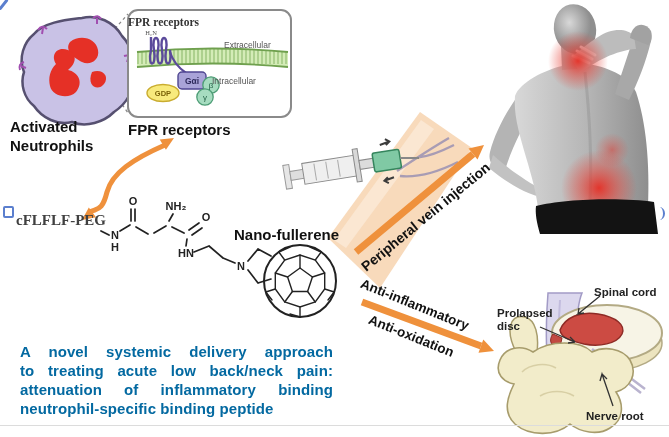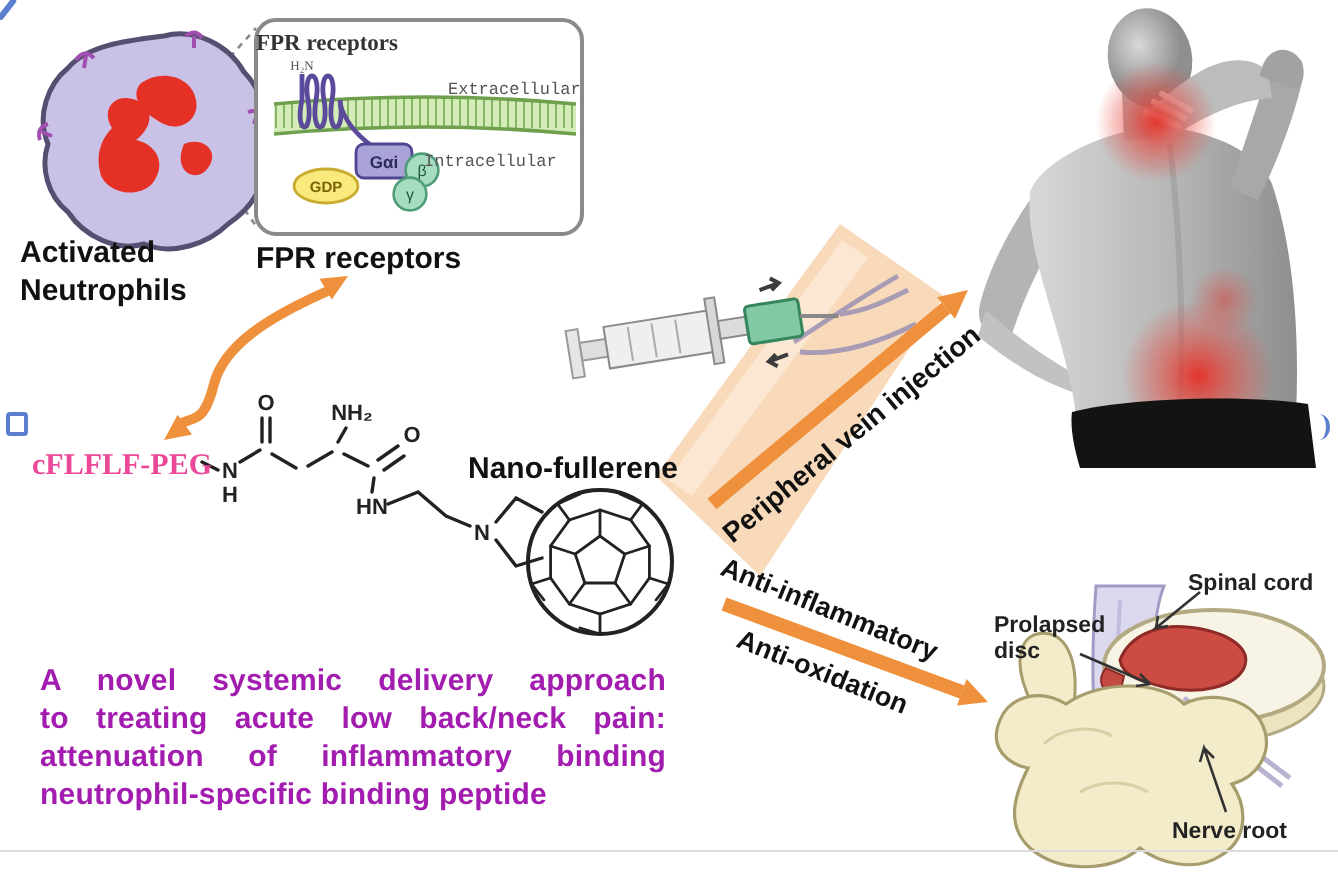--- a/index.html
+++ b/index.html
@@ -3,25 +3,25 @@
 <meta charset="utf-8">
 <style>
   html,body{margin:0;padding:0;background:#fff;}
   .canvas{position:relative;width:669px;height:437px;background:#fff;overflow:hidden;
           font-family:"Liberation Sans",sans-serif;}
   .overlay{position:absolute;left:0;top:0;}
   .lbl{position:absolute;font-weight:bold;color:#111;line-height:1.15;}
   .serif{font-family:"Liberation Serif",serif;}
   .center{text-align:left;}
   .rot{transform-origin:0 0;white-space:nowrap;}
-  .sum{position:absolute;left:20px;top:332px;width:313px;color:#a21caf;
+  .sum{position:absolute;left:20px;top:343px;width:313px;color:#0369a1;
        font-size:15px;font-weight:bold;letter-spacing:.1px;}
   .sum div{height:19px;text-align:justify;text-align-last:justify;}
   .sum div.last{text-align-last:left;}
-  .tinylbl{position:absolute;color:#555;font-family:Liberation Mono, monospace;}
+  .tinylbl{position:absolute;color:#555;font-family:Liberation Sans, sans-serif;}
   .bottom-line{position:absolute;left:0;top:425px;width:669px;height:1px;background:#dcdcdc;}
   .art1{position:absolute;left:2px;top:-2px;width:3px;height:13px;background:#5b7fce;transform:rotate(38deg);border-radius:2px;}
   .art2{position:absolute;left:3px;top:206px;width:7px;height:8px;border:2px solid #5b7fce;border-radius:2px;}
   .art3{position:absolute;left:656px;top:207px;width:7px;height:13px;border-right:2px solid #5b7fce;border-radius:0 60% 60% 0/0 50% 50% 0;}
 </style>
 </head>
 <body>
 
 <div class="canvas">
 
@@ -167,21 +167,21 @@
   </svg>
 
   <div class="lbl center" style="left:10px;top:118px;width:142px;font-size:15px;">Activated</div>
   <div class="lbl center" style="left:10px;top:137px;width:142px;font-size:15px;">Neutrophils</div>
 
   <div class="lbl center serif" style="left:128px;top:16px;width:163px;font-size:11.5px;color:#333;font-weight:bold;">FPR receptors</div>
   <div class="tinylbl" style="left:224px;top:40px;font-size:8.5px;">Extracellular</div>
   <div class="tinylbl" style="left:212px;top:76px;font-size:8.5px;">Intracellular</div>
   <div class="lbl center" style="left:128px;top:121px;width:163px;font-size:15px;">FPR receptors</div>
 
-  <div class="lbl serif" style="left:16px;top:225px;font-size:15px;color:#ec4899;">cFLFLF-PEG</div>
+  <div class="lbl serif" style="left:16px;top:212px;font-size:15px;color:#404040;">cFLFLF-PEG</div>
   <div class="lbl" style="left:234px;top:226px;font-size:15px;">Nano-fullerene</div>
 
   <div class="lbl rot" style="left:358px;top:262px;font-size:14px;transform:rotate(-39.5deg);">Peripheral vein injection</div>
   <div class="lbl rot" style="left:364px;top:276px;font-size:13.5px;transform:rotate(22deg);">Anti-inflammatory</div>
   <div class="lbl rot" style="left:372px;top:312px;font-size:13.5px;transform:rotate(22deg);">Anti-oxidation</div>
 
   <div class="lbl" style="left:497px;top:307px;width:68px;font-size:11.5px;color:#222;">Prolapsed disc</div>
   <div class="lbl" style="left:594px;top:286px;font-size:11.5px;color:#222;">Spinal cord</div>
   <div class="lbl" style="left:586px;top:410px;font-size:11.5px;color:#222;">Nerve root</div>
 

